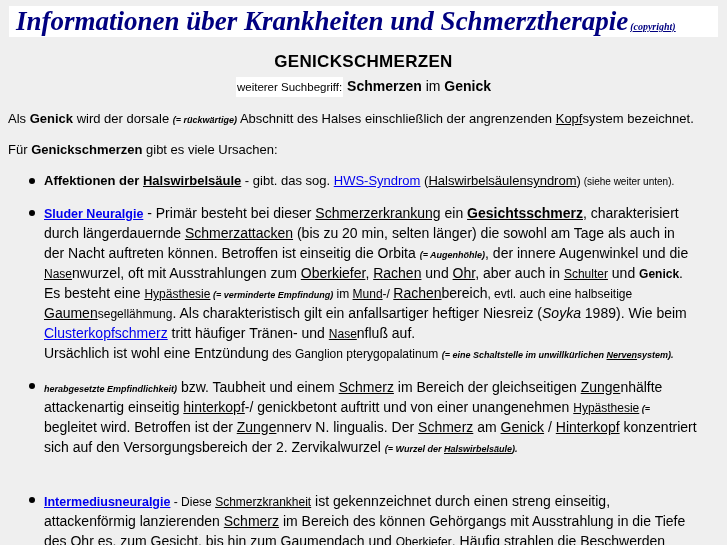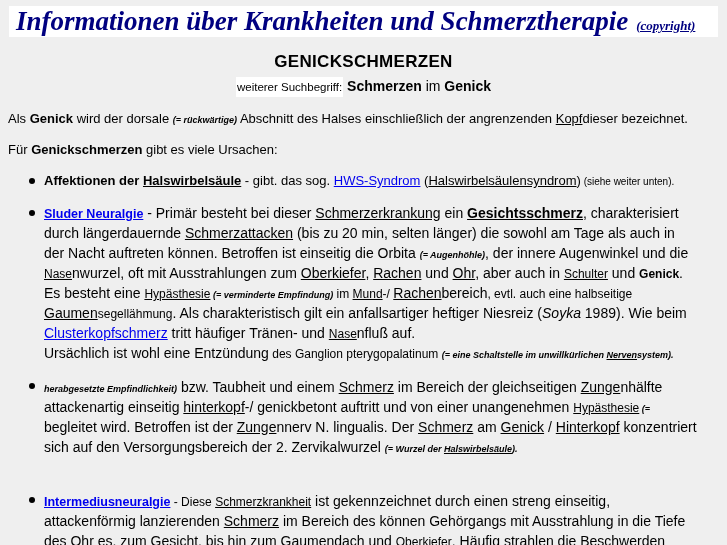--- a/index.html
+++ b/index.html
@@ -13,21 +13,21 @@
   .banner {
     position: absolute; left: 9px; top: 6px; width: 709px; height: 31px;
     background: #ffffff;
     font-family: "Liberation Serif", serif;
     font-style: italic; font-weight: bold;
     color: #000080;
     font-size: 27px; line-height: 31px;
     white-space: nowrap;
     padding-left: 7px; box-sizing: border-box;
   }
-  .banner .copy { font-size: 13px; margin-left: 8px; }
+  .banner .copy { font-size: 10px; margin-left: 2px; }
   .banner .copy a { color: #000080; text-decoration: underline; }
   .title {
     position: absolute; left: 0; top: 52px; width: 727px; text-align: center;
     font-weight: bold; font-size: 17px; letter-spacing: 0.3px;
   }
   .subtitle {
     position: absolute; left: 0; top: 78px; width: 727px; text-align: center;
     font-size: 14px;
   }
   .subtitle .lbl { background: #fff; font-size: 11.5px; padding: 4px 1px; }
@@ -52,21 +52,21 @@
   <span>Informationen über Krankheiten und Schmerztherapie</span><span class="copy"><a href="#">(copyright)</a></span>
 </div>
 
 <div class="title">GENICKSCHMERZEN</div>
 <div class="subtitle">
   <span class="lbl">weiterer Suchbegriff:</span>
   <b>Schmerzen</b><span style="white-space:pre"> im </span><b>Genick</b>
 </div>
 
 <div class="p" style="top:111px">
-  <span style="white-space:pre">Als </span><b>Genick</b><span style="white-space:pre"> wird der dorsale </span><span class="small-i">(= rückwärtige)</span><span style="white-space:pre"> Abschnitt des Halses einschließlich der angrenzenden </span><span class="u">Kopf</span><span>dieser bezeichnet.</span>
+  <span style="white-space:pre">Als </span><b>Genick</b><span style="white-space:pre"> wird der dorsale </span><span class="small-i">(= rückwärtige)</span><span style="white-space:pre"> Abschnitt des Halses einschließlich der angrenzenden </span><span class="u">Kopf</span><span>system bezeichnet.</span>
 </div>
 <div class="p" style="top:142px">
   <span style="white-space:pre">Für </span><b>Genickschmerzen</b><span style="white-space:pre"> gibt es viele Ursachen:</span>
 </div>
 
 <div class="bullet" style="top:178px"></div>
 <div class="li" style="top:171px; font-size:13px">
   <div class="line">
     <b style="white-space:pre">Affektionen der </b><b class="u">Halswirbelsäule</b><span style="white-space:pre"> - gibt. das sog. </span><a href="#" class="lnk">HWS-Syndrom</a><span style="white-space:pre"> (</span><span class="u">Halswirbelsäulensyndrom</span><span>)</span><span class="small" style="white-space:pre"> (siehe weiter unten).</span>
   </div>

